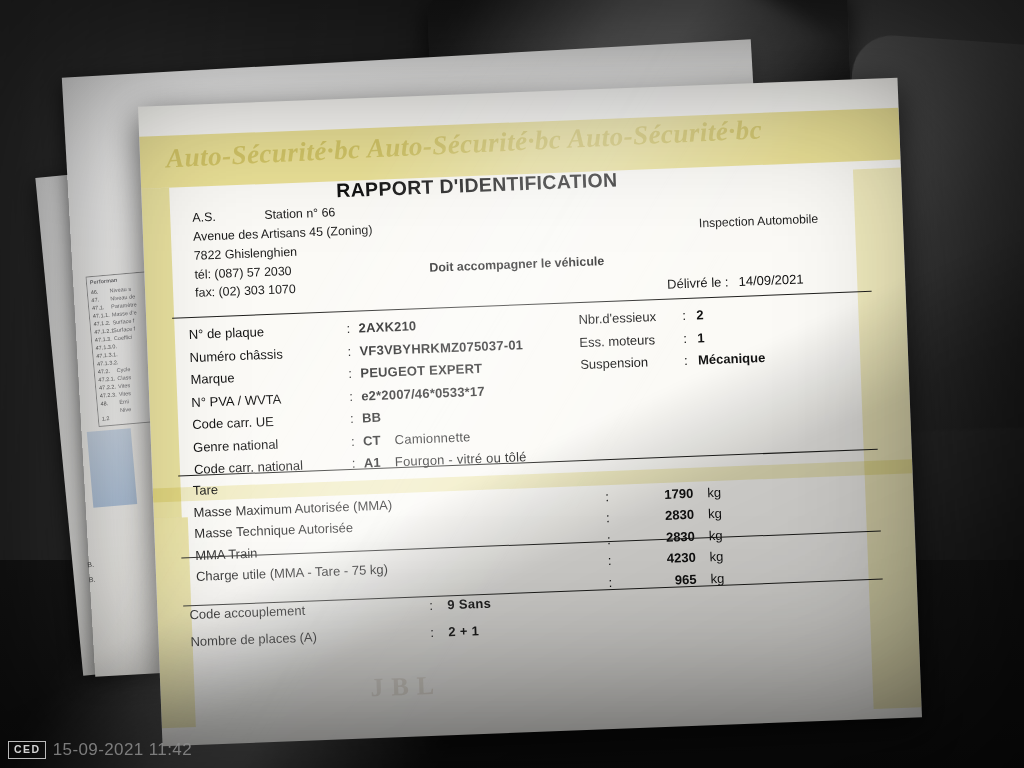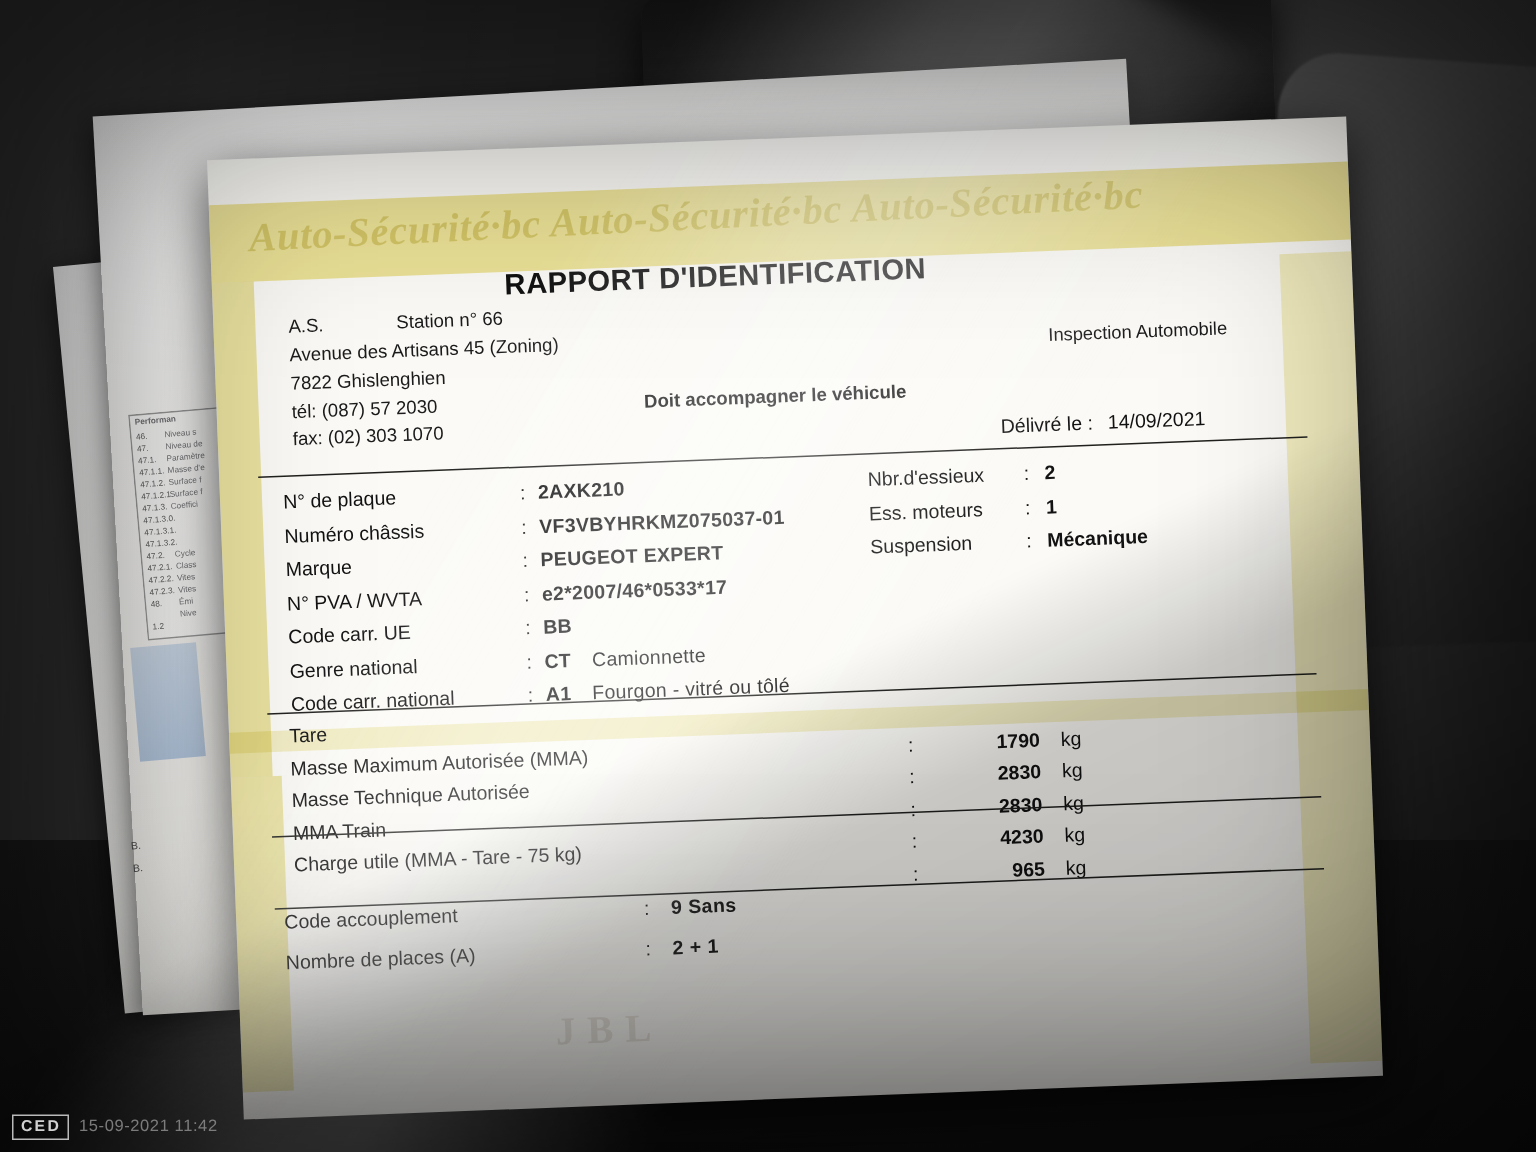--- a/index.html
+++ b/index.html
@@ -340,21 +340,21 @@
     color: #e2e2e2;
     font-size: 10.5px;
     font-weight: bold;
     letter-spacing: 1.5px;
     padding: 1px 4px 1px 5px;
     line-height: 1.25;
     opacity: .92;
   }
   .stamp .ts {
     color: #8d8d8d;
-    font-size: 11px;
+    font-size: 17px;
     letter-spacing: .4px;
     opacity: .85;
   }
 </style>
 </head>
 <body>
 
 <div id="scene">
 
   <div class="bg-base"></div>

